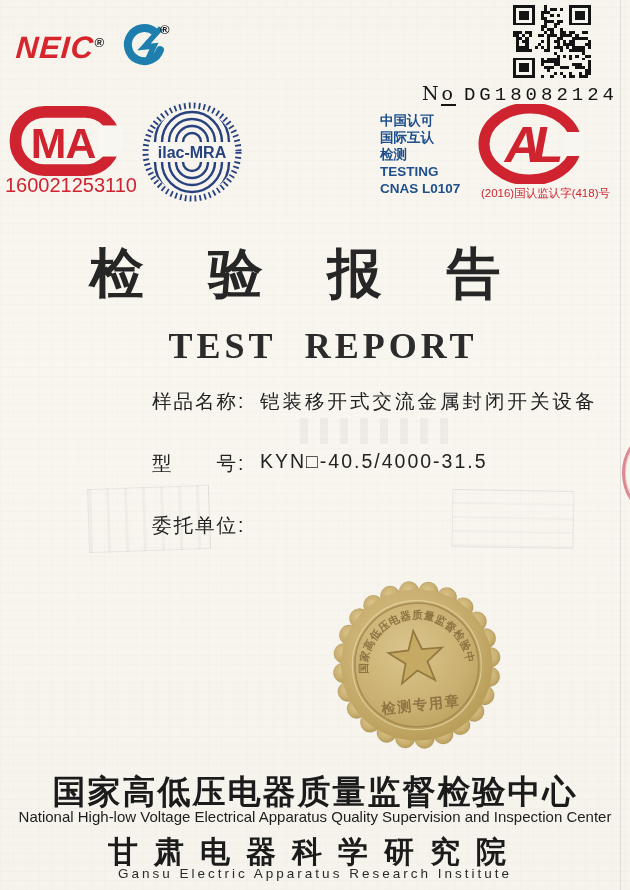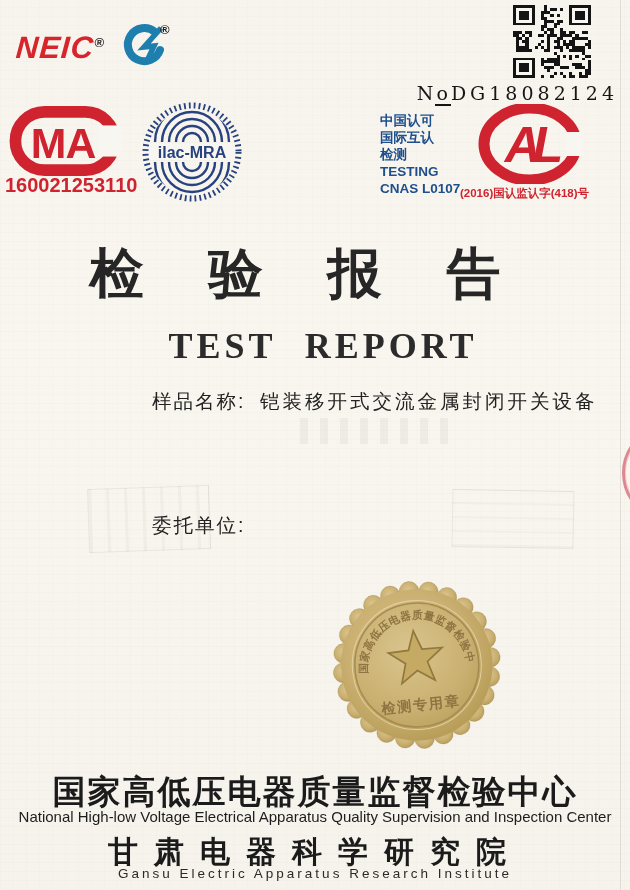--- a/index.html
+++ b/index.html
@@ -15,26 +15,26 @@
   
   .neic{left:16px; top:30px; font-weight:900; font-style:italic; font-size:31px;
         letter-spacing:1px; color:#d6252b; transform:skewX(-4deg);}
   .reg{font-size:13px; color:#222; vertical-align:super; font-style:normal; font-weight:700;}
   .glogo{left:120px; top:22px;}
   .glogo .reg{position:absolute; left:40px; top:0;}
   .qr{left:513px; top:5px;}
   .no-line{right:12px; top:82px; font-family:"DejaVu Serif", serif; font-size:19px;
            letter-spacing:2px; color:#151515; white-space:nowrap;}
   .no-line .no-o{border-bottom:2px solid #151515; padding:0 1px;}
-  .no-line .no-num{letter-spacing:4px; margin-left:0;}
-  
-  .cma-num{left:5px; top:174px; width:120px; text-align:center; font-size:20px; font-weight:700;
+  .no-line .no-num{letter-spacing:4px; margin-left:8px;font-family:Liberation Mono, monospace;}
+  
+  .cma-num{left:5px; top:174px; width:120px; text-align:center; font-size:20px; font-weight:400;
            color:#cf2430; letter-spacing:0px; white-space:nowrap;}
   .acc-block{left:380px; top:112px; color:#1d4f8c; font-weight:700; font-size:13.5px; line-height:17px;}
-  .cal-cap{left:460px; top:186px; width:150px; text-align:left; font-size:11.5px; font-weight:700;
+  .cal-cap{left:460px; top:186px; width:150px; text-align:right; font-size:11.5px; font-weight:400;
            color:#cf2430; white-space:nowrap;}
   
   .title-zh{left:0; right:0; top:238px; text-align:center; font-size:54px; font-weight:700;
             letter-spacing:65px; padding-left:45px; transform:translateX(-10px);
             color:#262626; white-space:nowrap;}
   .title-en{left:0; right:0; top:325px; text-align:center; font-family:"Liberation Serif", serif;
             font-weight:700; font-size:36px; letter-spacing:4px; word-spacing:16px; color:#2b2b2b;padding-left:16px;}
   
   .field{left:152px; display:flex; font-family:Liberation Sans, sans-serif; font-size:19.5px; color:#222;}
   .field .lbl{width:108px; letter-spacing:2px; flex:none;}
@@ -329,20 +329,24 @@
   </div>
   <div class="abs cal-cap">(2016)国认监认字(418)号</div>
 
   <div class="abs title-zh">检验报告</div>
   <div class="abs title-en">TEST REPORT</div>
 
   <div class="abs field f1">
     <span class="lbl">样品名称:</span>
     <span class="val">铠装移开式交流金属封闭开关设备</span>
   </div>
+  <div class="abs field f2">
+    <span class="lbl">型　　号:</span>
+    <span class="val">KYN□-40.5/4000-31.5</span>
+  </div>
   <div class="abs field f3">
     <span class="lbl">委托单位:</span>
   </div>
 
   <div class="ghost g1"></div>
   <div class="ghost g2"></div>
   <div class="ghost g3"></div>
 
   <div class="abs seal">
     <svg width="172" height="172" viewBox="0 0 200 200">

